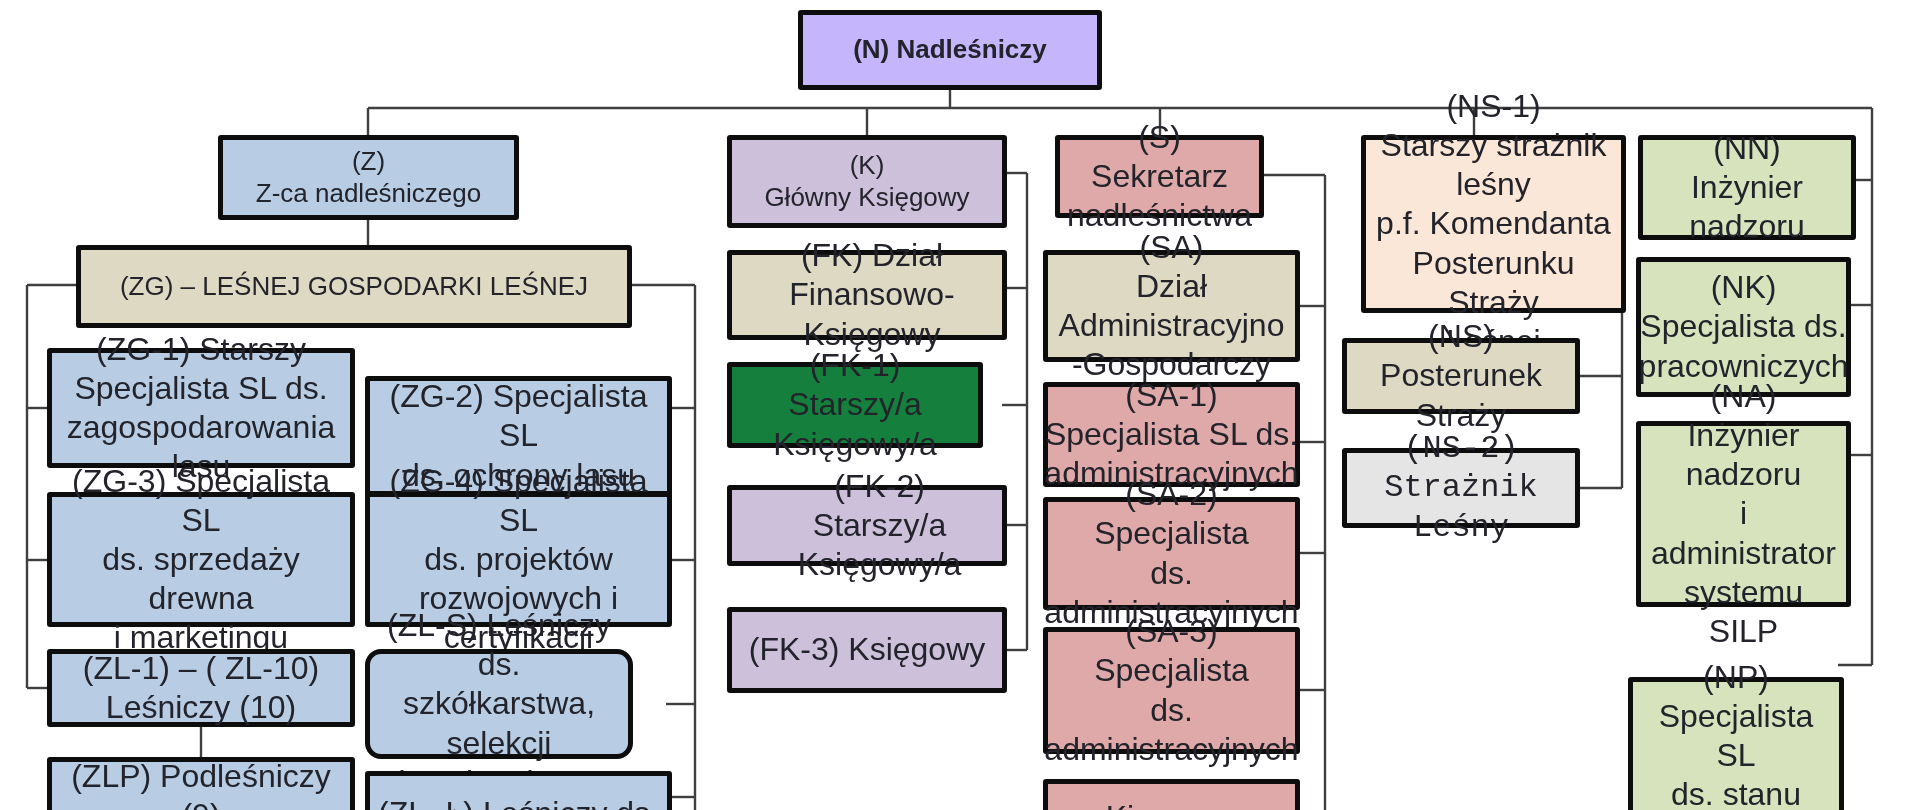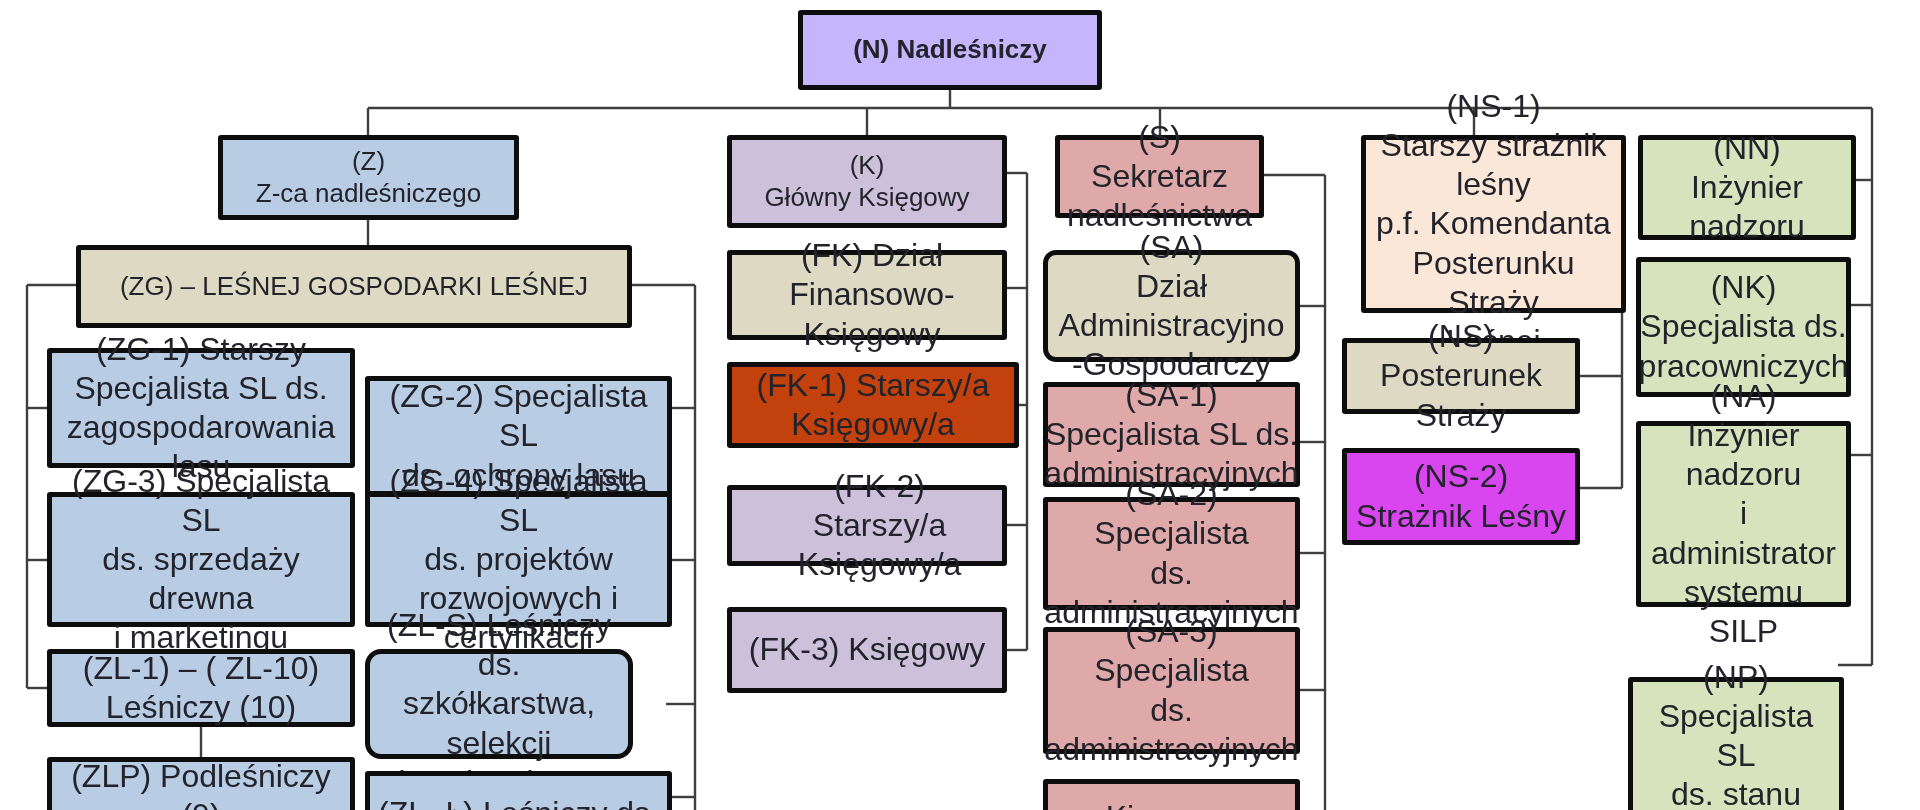--- a/index.html
+++ b/index.html
@@ -118,50 +118,50 @@
   <div class="node" style="left: 365px; top: 649px; width: 268px; height: 110px; background-color: rgb(184, 204, 228); border-radius: 16px;">(ZL-S) Leśniczy
 ds. szkółkarstwa, selekcji
 i nasiennictwa</div>
   <div class="node" style="left: 47px; top: 757px; width: 308px; height: 78px; background-color: rgb(184, 204, 228);">(ZLP) Podleśniczy (9)</div>
   <div class="node clip-top" style="left: 365px; top: 771px; width: 307px; height: 120px; padding-top: 18px; background-color: rgb(184, 204, 228);">(ZL- Ł) Leśniczy ds.</div>
 
   <div class="node big" style="left: 727px; top: 135px; width: 280px; height: 93px; background-color: rgb(204, 192, 218);">(K)
 Główny Księgowy</div>
   <div class="node" style="left: 727px; top: 250px; width: 280px; height: 90px; background-color: rgb(221, 217, 195); padding-left: 18px;">(FK) Dział
 Finansowo-Księgowy</div>
-  <div class="node" style="left: 727px; top: 362px; width: 292px; height: 86px; background-color: #c2410c;">(FK-1) Starszy/a
+  <div class="node" style="left: 727px; top: 362px; width: 256px; height: 86px; background-color: #15803d;">(FK-1) Starszy/a
 Księgowy/a</div>
   <div class="node" style="left: 727px; top: 485px; width: 280px; height: 81px; background-color: rgb(204, 192, 218); padding-left: 33px;">(FK-2) Starszy/a
 Księgowy/a</div>
   <div class="node" style="left: 727px; top: 607px; width: 280px; height: 86px; background-color: rgb(204, 192, 218);">(FK-3) Księgowy</div>
 
   <div class="node" style="left: 1055px; top: 135px; width: 209px; height: 83px; background-color: rgb(223, 169, 169);">(S) Sekretarz
 nadleśnictwa</div>
-  <div class="node" style="left: 1043px; top: 250px; width: 257px; height: 112px; background-color: rgb(221, 217, 195); border-radius: 13px;">(SA)
+  <div class="node" style="left: 1043px; top: 250px; width: 257px; height: 112px; background-color: rgb(221, 217, 195);">(SA)
 Dział Administracyjno
 -Gospodarczy</div>
   <div class="node" style="left: 1043px; top: 382px; width: 257px; height: 105px; background-color: rgb(223, 169, 169);">(SA-1)
 Specjalista SL ds.
 administracyjnych</div>
   <div class="node" style="left: 1043px; top: 497px; width: 257px; height: 113px; background-color: rgb(223, 169, 169);">(SA-2)
 Specjalista
 ds. administracyjnych</div>
   <div class="node" style="left: 1043px; top: 627px; width: 257px; height: 127px; background-color: rgb(223, 169, 169);">(SA-3)
 Specjalista
 ds. administracyjnych</div>
   <div class="node clip-top" style="left: 1043px; top: 779px; width: 257px; height: 80px; padding-top: 14px; background-color: rgb(223, 169, 169);">Kierowca ciągnika (1)</div>
 
   <div class="node" style="left: 1361px; top: 135px; width: 265px; height: 178px; background-color: rgb(251, 231, 215);">(NS-1)
 Starszy strażnik leśny
 p.f. Komendanta
 Posterunku Straży
 Leśnej</div>
   <div class="node" style="left: 1342px; top: 338px; width: 238px; height: 76px; background-color: rgb(221, 217, 195);">(NS)
 Posterunek Straży</div>
-  <div class="node" style="left: 1342px; top: 448px; width: 238px; height: 97px; background-color: #d946ef;">(NS-2)
+  <div class="node" style="left: 1342px; top: 448px; width: 238px; height: 80px; background-color: #e5e5e5; font-family: Liberation Mono, monospace;">(NS-2)
 Strażnik Leśny</div>
 
   <div class="node" style="left: 1638px; top: 135px; width: 218px; height: 105px; background-color: rgb(214, 227, 188);">(NN)
 Inżynier
 nadzoru</div>
   <div class="node" style="left: 1636px; top: 257px; width: 215px; height: 140px; background-color: rgb(214, 227, 188);">(NK)
 Specjalista ds.
 pracowniczych</div>
   <div class="node" style="left: 1636px; top: 421px; width: 215px; height: 186px; background-color: rgb(214, 227, 188);">(NA)
 Inżynier nadzoru

